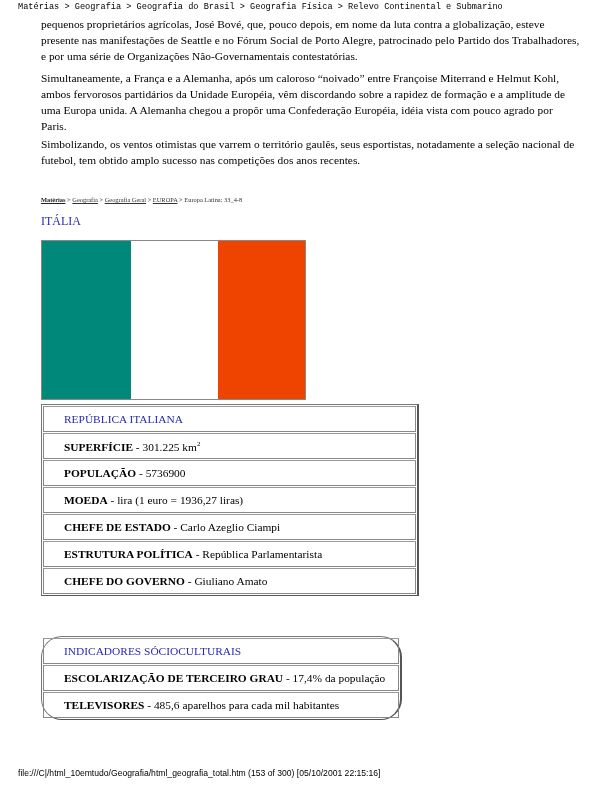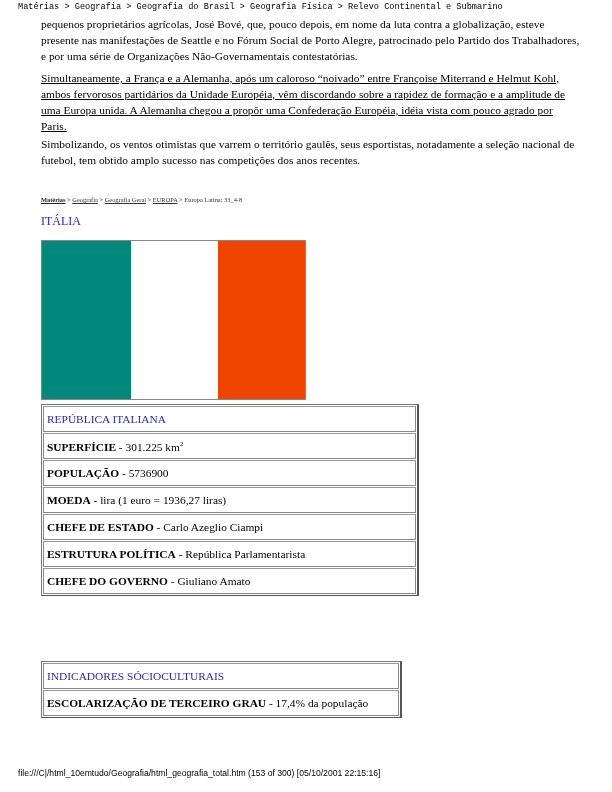--- a/index.html
+++ b/index.html
@@ -26,21 +26,21 @@
     }
     .para {
       position: absolute;
       left: 41px;
       width: 540px;
       font-size: 11.4px;
       line-height: 16px;
       margin: 0;
     }
     #p1 { top: 16px; }
-    #p2 { top: 70px; text-decoration: underline; }
+    #p2 { top: 70px; }
     #p3 { top: 136px; }
 
     .sub-breadcrumb {
       position: absolute;
       left: 41px;
       top: 196px;
       font-size: 6.4px;
       white-space: nowrap;
       color: #333;
     }
@@ -80,30 +80,30 @@
       border-spacing: 1px;
       border: 1px solid #777;
       border-right: 2px solid #555;
       border-bottom: 1px solid #555;
       background: #ffffff;
     }
     table.info td {
       border: 1px solid #888;
       border-top-color: #999;
       font-size: 11.4px;
-      padding: 3px 5px 3px 3px;
+      padding: 3px 5px 3px 20px;
       height: 18px;
       white-space: nowrap;
     }
     table.info td.header {
       color: #2a2ab5;
     }
     table.info td b { font-weight: bold; }
     #table-republica { top: 404px; width: 378px; }
-    #table-indicadores { top: 661px; width: 361px; }
+    #table-indicadores { top: 636px; width: 361px; border-radius: 21px; }
 
     .footer {
       position: absolute;
       left: 18px;
       top: 768px;
       font-family: "Liberation Sans", sans-serif;
       font-size: 8.6px;
       white-space: nowrap;
       color: #000;
     }
@@ -156,16 +156,19 @@
   </table>
 
 <table class="info" id="table-indicadores">
   <tbody>
       <tr>
     <td class="header">INDICADORES SÓCIOCULTURAIS</td>
   </tr>
   <tr>
     <td><b>ESCOLARIZAÇÃO DE TERCEIRO GRAU</b><span> - </span><span>17,4% da população</span></td>
   </tr>
+  <tr>
+    <td><b>TELEVISORES</b><span> - </span><span>485,6 aparelhos para cada mil habitantes</span></td>
+  </tr>
 </tbody>
   </table>
 
 <div class="footer">file:///C|/html_10emtudo/Geografia/html_geografia_total.htm (153 of 300) [05/10/2001 22:15:16]</div>
 
 </body></html>

